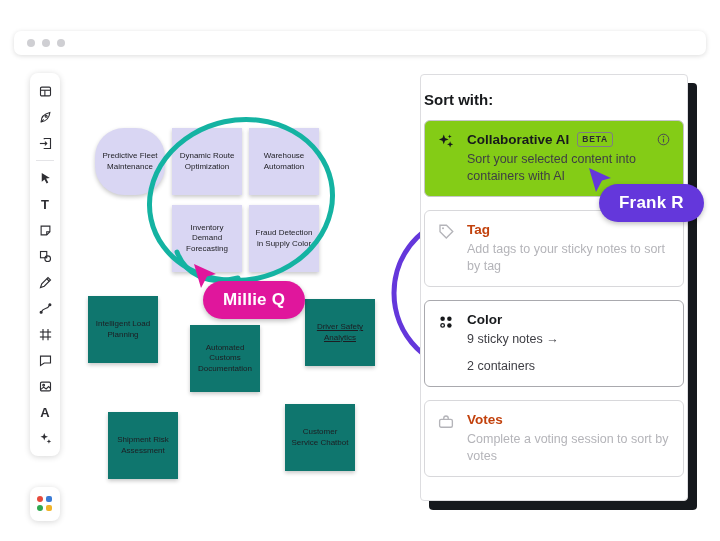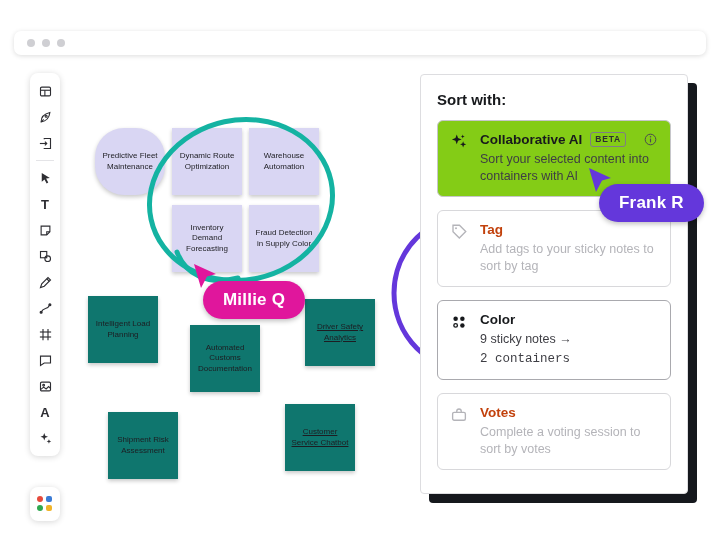--- a/index.html
+++ b/index.html
@@ -63,21 +63,21 @@
   .cursor-arrow{position:absolute;width:28px;height:28px;}
   .millie-group{left:192px;top:262px;z-index:6;}
   .millie-pill{position:absolute;left:11px;top:19px;background:#e0169c;}
   .frank-group{left:587px;top:166px;z-index:20;}
   .frank-pill{position:absolute;left:12px;top:18px;background:#6437db;}
 
   
   .sort-panel{
     position:absolute;left:420px;top:74px;width:268px;min-height:382px;box-sizing:border-box;
     background:#fff;border:1px solid #dddde0;border-radius:4px;
-    box-shadow:9px 9px 0 0 #15181d;padding:14px 16px 10px;z-index:10;
+    box-shadow:9px 9px 0 0 #15181d;padding:14px 3px 10px;z-index:10;
   }
   .sort-title{font-size:15px;font-weight:bold;color:#17191c;margin:2px 0 12px;}
   .sort-card{
     border-radius:6px;border:1px solid #d8d8db;background:#fff;
     padding:11px 12px;margin-bottom:13px;display:flex;gap:10px;align-items:flex-start;
     cursor:pointer;box-sizing:border-box;
   }
   .sort-card .card-icon{flex:0 0 20px;margin-top:1px;}
   .sort-card .card-icon svg{width:18px;height:18px;display:block;}
   .card-body{flex:1;min-width:0;}
@@ -208,21 +208,21 @@
   <div class="note purple" style="left:95px;top:128px;border-radius:29px;">Predictive Fleet Maintenance</div>
   <div class="note purple" style="left:172px;top:128px;">Dynamic Route Optimization</div>
   <div class="note purple" style="left:249px;top:128px;">Warehouse Automation</div>
   <div class="note purple" style="left:172px;top:205px;">Inventory Demand Forecasting</div>
   <div class="note purple" style="left:249px;top:205px;">Fraud Detection in Supply Color</div>
 
   <div class="note yellow" style="left:88px;top:296px;">Intelligent Load Planning</div>
   <div class="note yellow" style="left:190px;top:325px;">Automated Customs Documentation</div>
   <div class="note yellow" style="left:305px;top:299px;text-decoration:underline;">Driver Safety Analytics</div>
   <div class="note yellow" style="left:108px;top:412px;">Shipment Risk Assessment</div>
-  <div class="note yellow" style="left:285px;top:404px;text-decoration:underline;">Customer Service Chatbot</div>
+  <div class="note yellow" style="left:285px;top:404px;">Customer Service Chatbot</div>
 
   <svg class="draw-layer" width="720" height="541" viewBox="0 0 720 541">
 
     <circle cx="472" cy="293" r="78" fill="none" stroke="#6437db" stroke-width="5"></circle>
 
     <ellipse cx="241" cy="200" rx="92" ry="80" fill="none" stroke="#14b3a2" stroke-width="5" stroke-linecap="round" transform="rotate(-12 241 200)"></ellipse>
     <path d="M238 278 C 208 286 185 274 177 252" fill="none" stroke="#14b3a2" stroke-width="5" stroke-linecap="round"></path>
   </svg>
 
   <div class="cursor-group millie-group">
@@ -281,21 +281,21 @@
             <circle cx="16.5" cy="7.5" r="3" fill="currentColor"></circle>
             <circle cx="7.5" cy="16.5" r="2.4" fill="none" stroke="currentColor" stroke-width="1.8"></circle>
             <circle cx="16.5" cy="16.5" r="3" fill="currentColor"></circle>
           </svg>
       </span>
       <div class="card-body">
         <div class="card-title-row">
           <span class="card-title">Color</span>
         </div>
         <div class="card-desc">9 sticky notes →</div>
-        <div class="card-desc" style="margin-top:4px;font-family:Liberation Mono, monospace;">2 containers</div>
+        <div class="card-desc" style="margin-top:11px;">2 containers</div>
       </div>
     </div>
 
     <div class="sort-card card-disabled">
       <span class="card-icon">
         <svg viewBox="0 0 24 24" fill="none" stroke="currentColor" stroke-width="1.8">
             <rect x="3.5" y="8.5" width="17" height="10.5" rx="2"></rect>
             <path d="M9 8.5V7a3 3 0 016 0v1.5"></path>
           </svg>
       </span>

